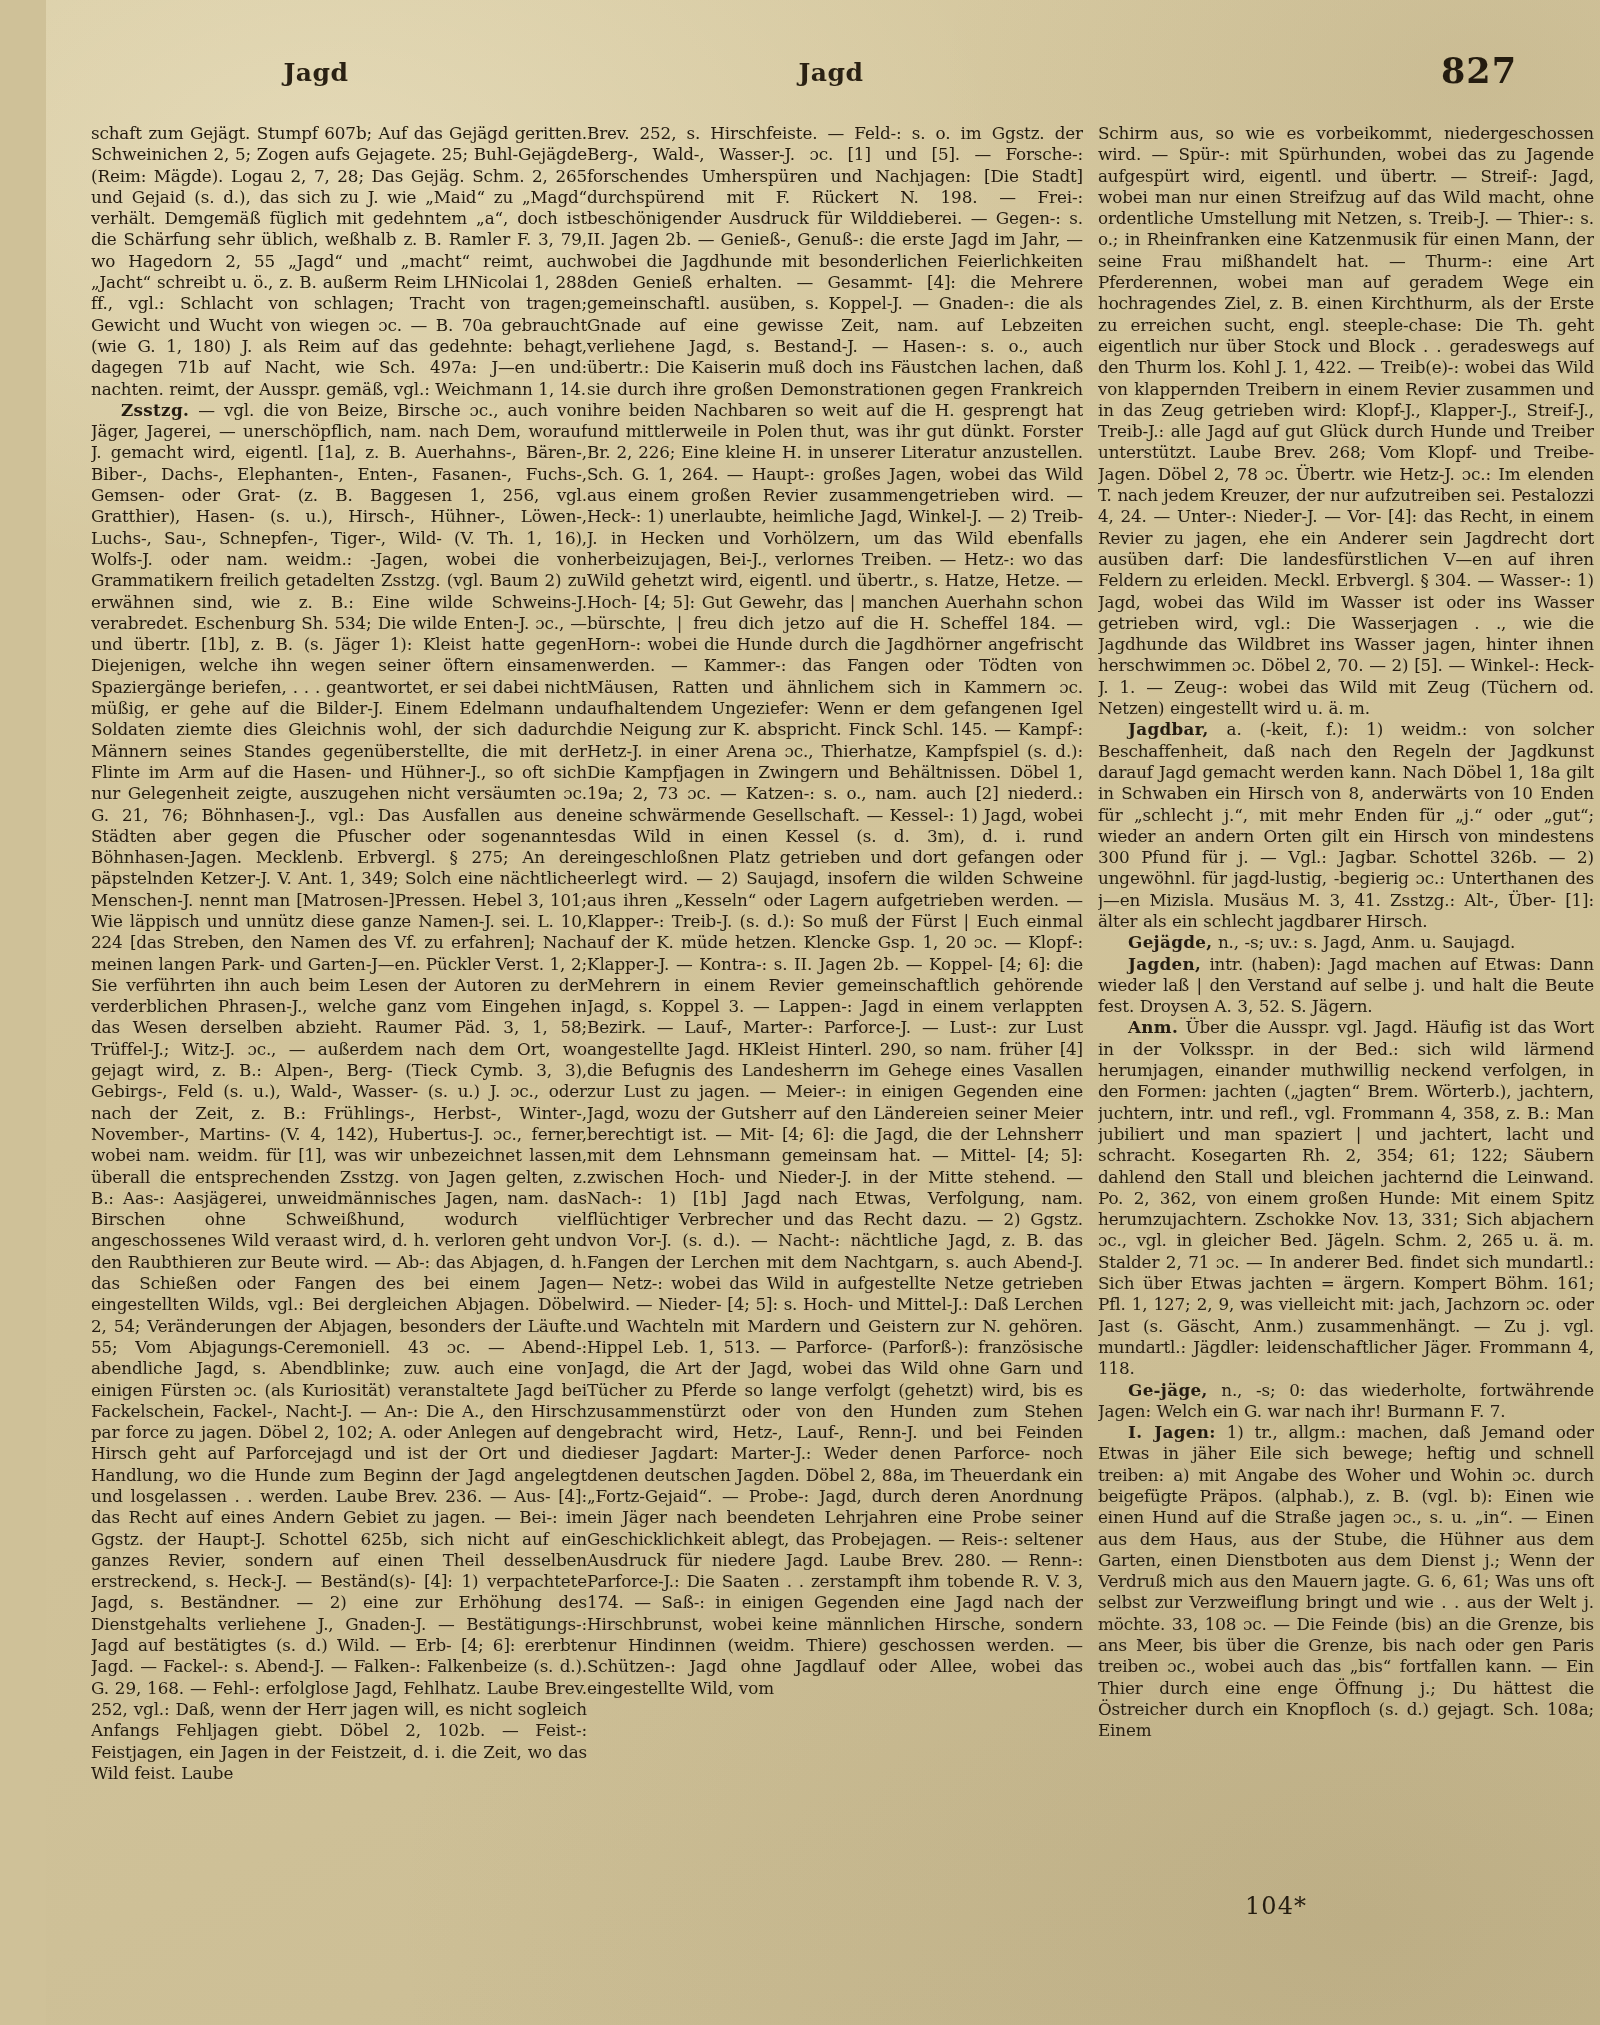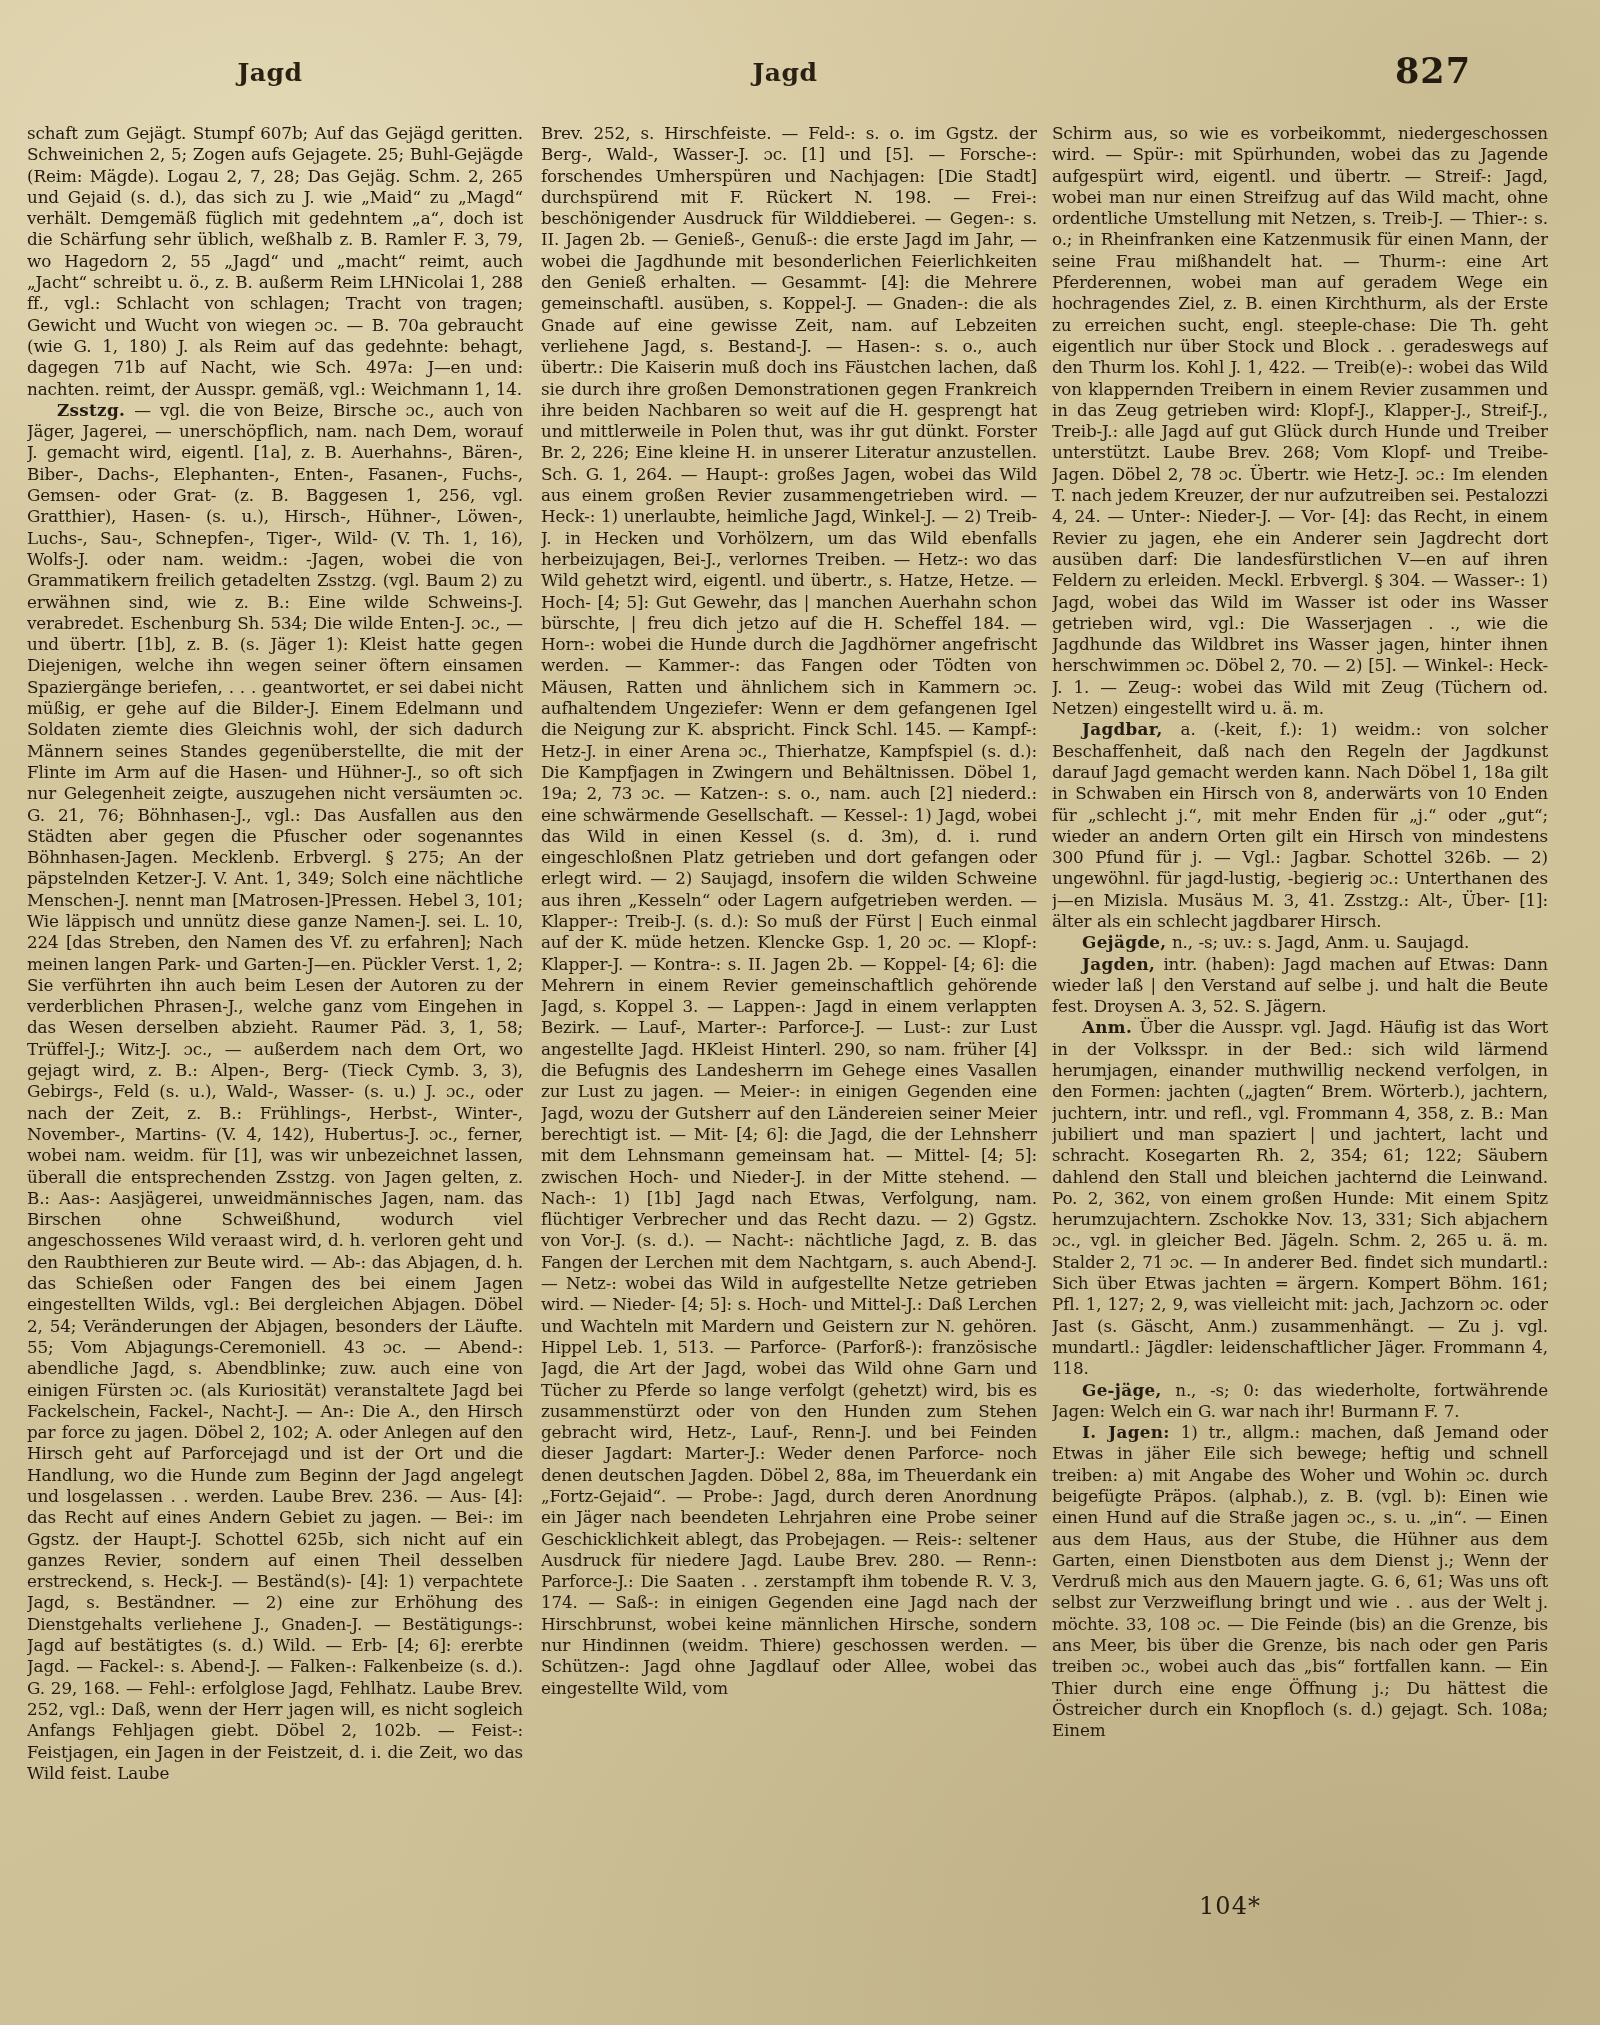--- a/index.html
+++ b/index.html
@@ -8,20 +8,21 @@
     background:#cfc198;
     font-family:"DejaVu Serif","Liberation Serif",serif;
   }
   .page{
     position:absolute;inset:0;
     background:
       radial-gradient(1100px 700px at 18% 8%, rgba(255,250,228,0.30), rgba(255,250,228,0) 62%),
       radial-gradient(900px 700px at 92% 4%, rgba(110,90,50,0.10), rgba(110,90,50,0) 60%),
       radial-gradient(1500px 1100px at 85% 95%, rgba(115,95,55,0.16), rgba(115,95,55,0) 65%),
       linear-gradient(155deg,#d9cca4 0%,#d2c49b 42%,#cabc93 100%);
+    margin-left: 46px;
   }
   .running-head{
     position:absolute;top:58px;height:34px;
     font-size:25px;font-weight:bold;color:#2a2113;
     text-align:center;letter-spacing:0.5px;
   }
   .rh1{left:0;width:540px;}
   .rh2{left:530px;width:510px;}
   .rh3{left:1040px;width:382px;}
   .page-number{
@@ -29,21 +30,21 @@
     font-size:35px;font-weight:bold;color:#241c10;text-align:center;
     letter-spacing:1px;
   }
   .col{
     position:absolute;top:123px;width:496px;height:1802px;overflow:hidden;
     text-align:justify;
     font-size:16.8px;line-height:21.3px;letter-spacing:-0.15px;
     color:#241b10;
     word-spacing:0.4px;
   }
-  .col1{left:27px;}
+  .col1{left:45px;}
   .col2{left:541px;}
   .col3{left:1052px;}
   .col p{margin:0;text-indent:30px;}
   .col p.noindent{text-indent:0;}
   .lead{font-weight:bold;letter-spacing:0.3px;}
   .sig{
     position:absolute;top:1892px;left:1140px;width:180px;
     text-align:center;font-size:24px;font-weight:normal;color:#241c10;
     letter-spacing:1px;
   }

